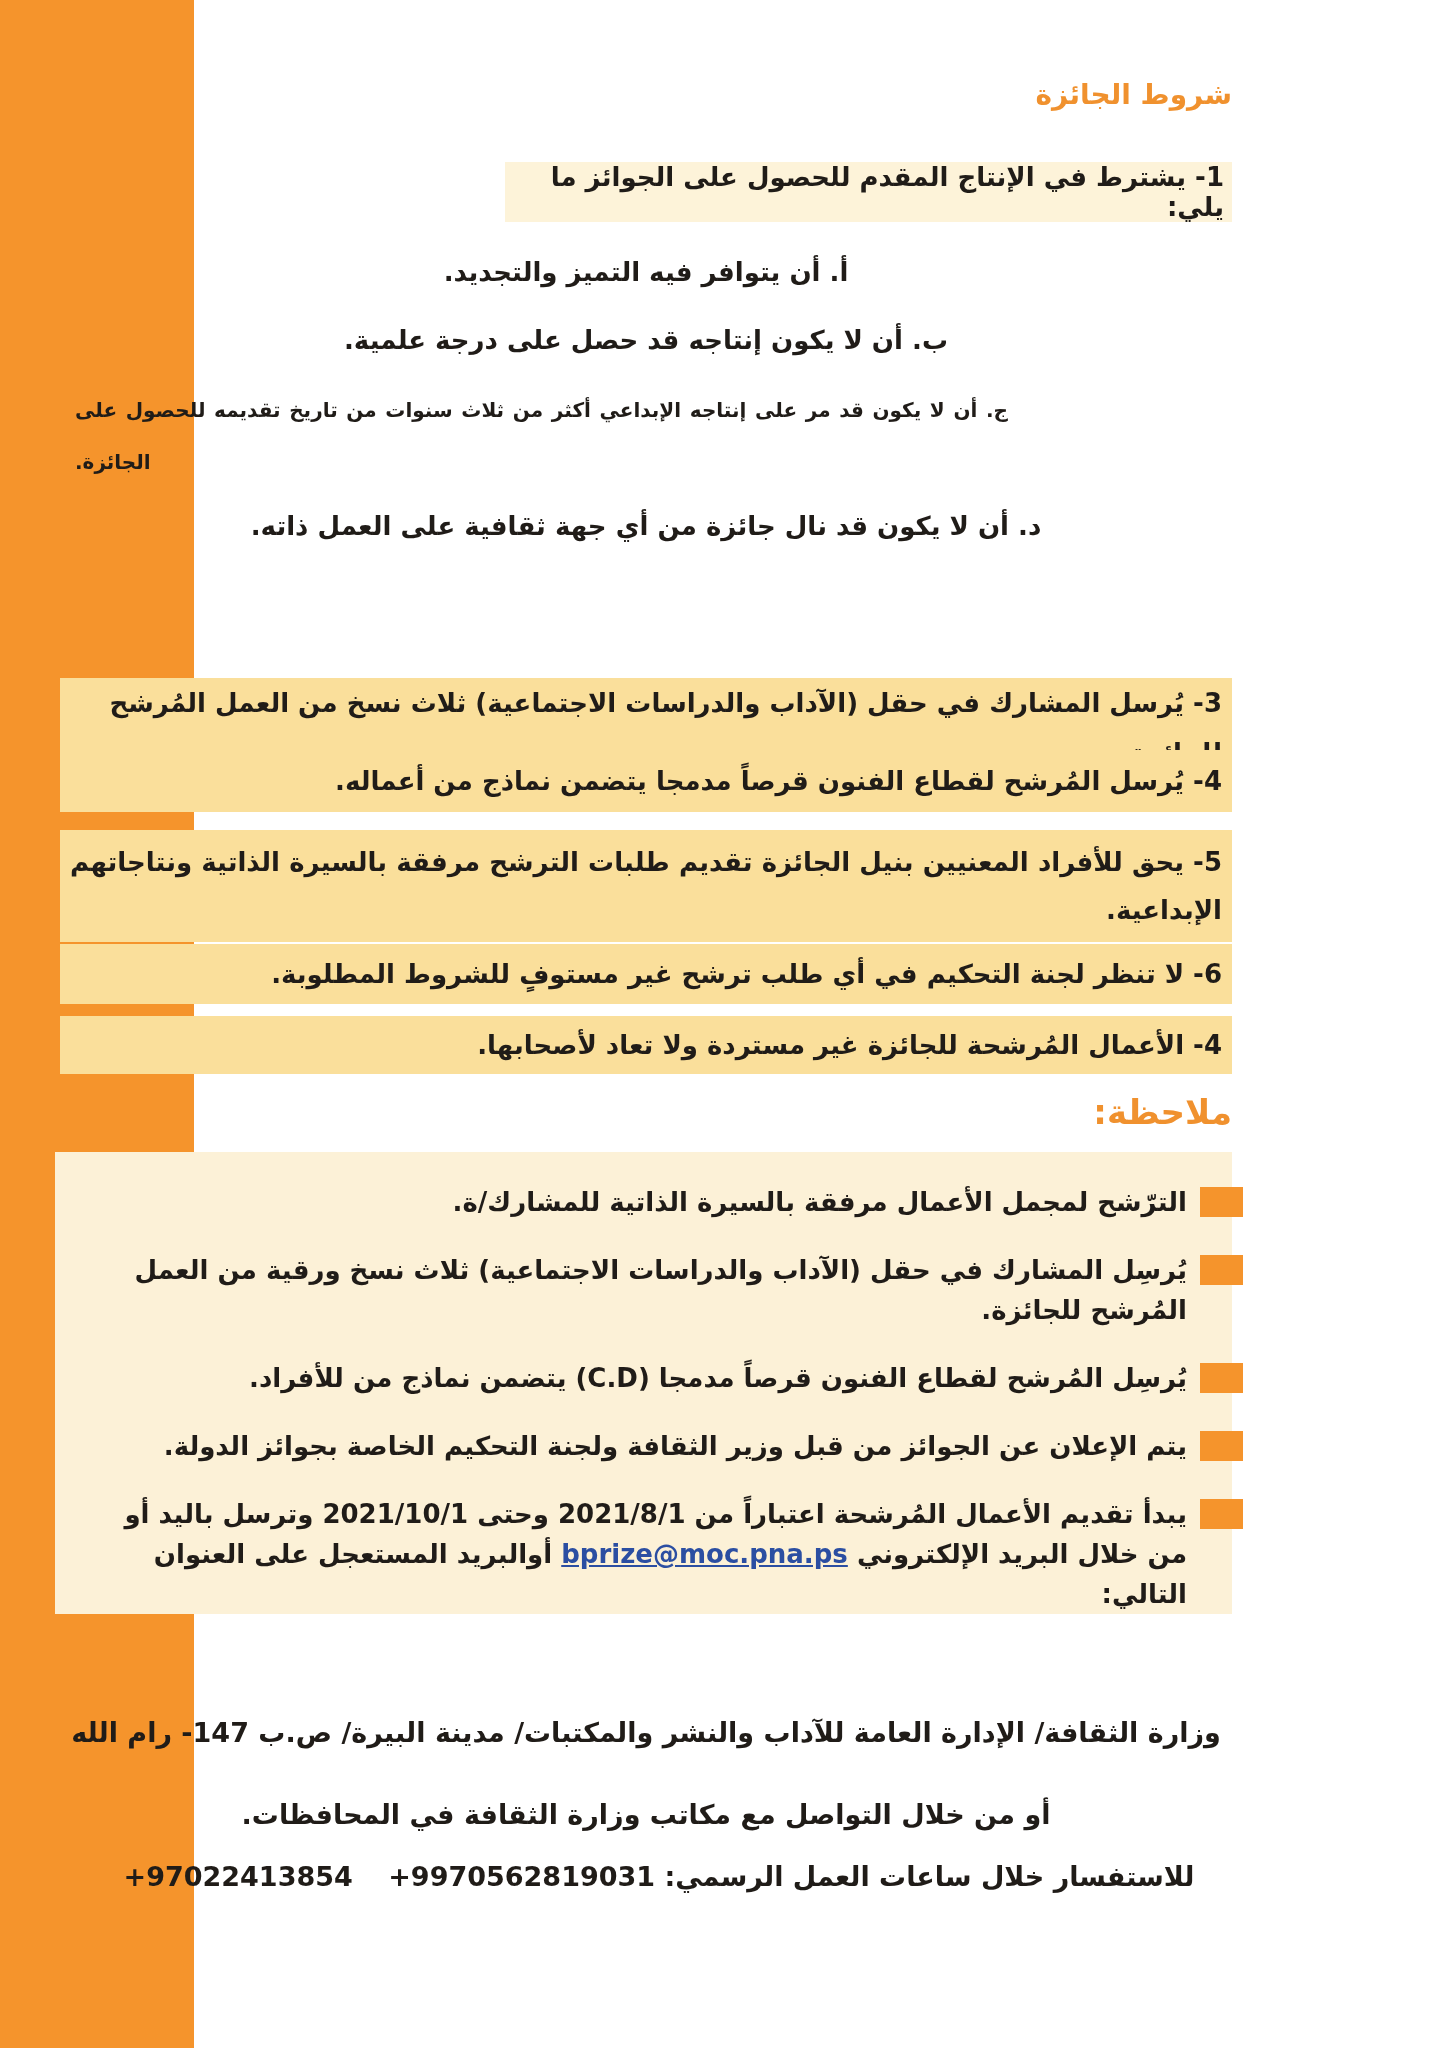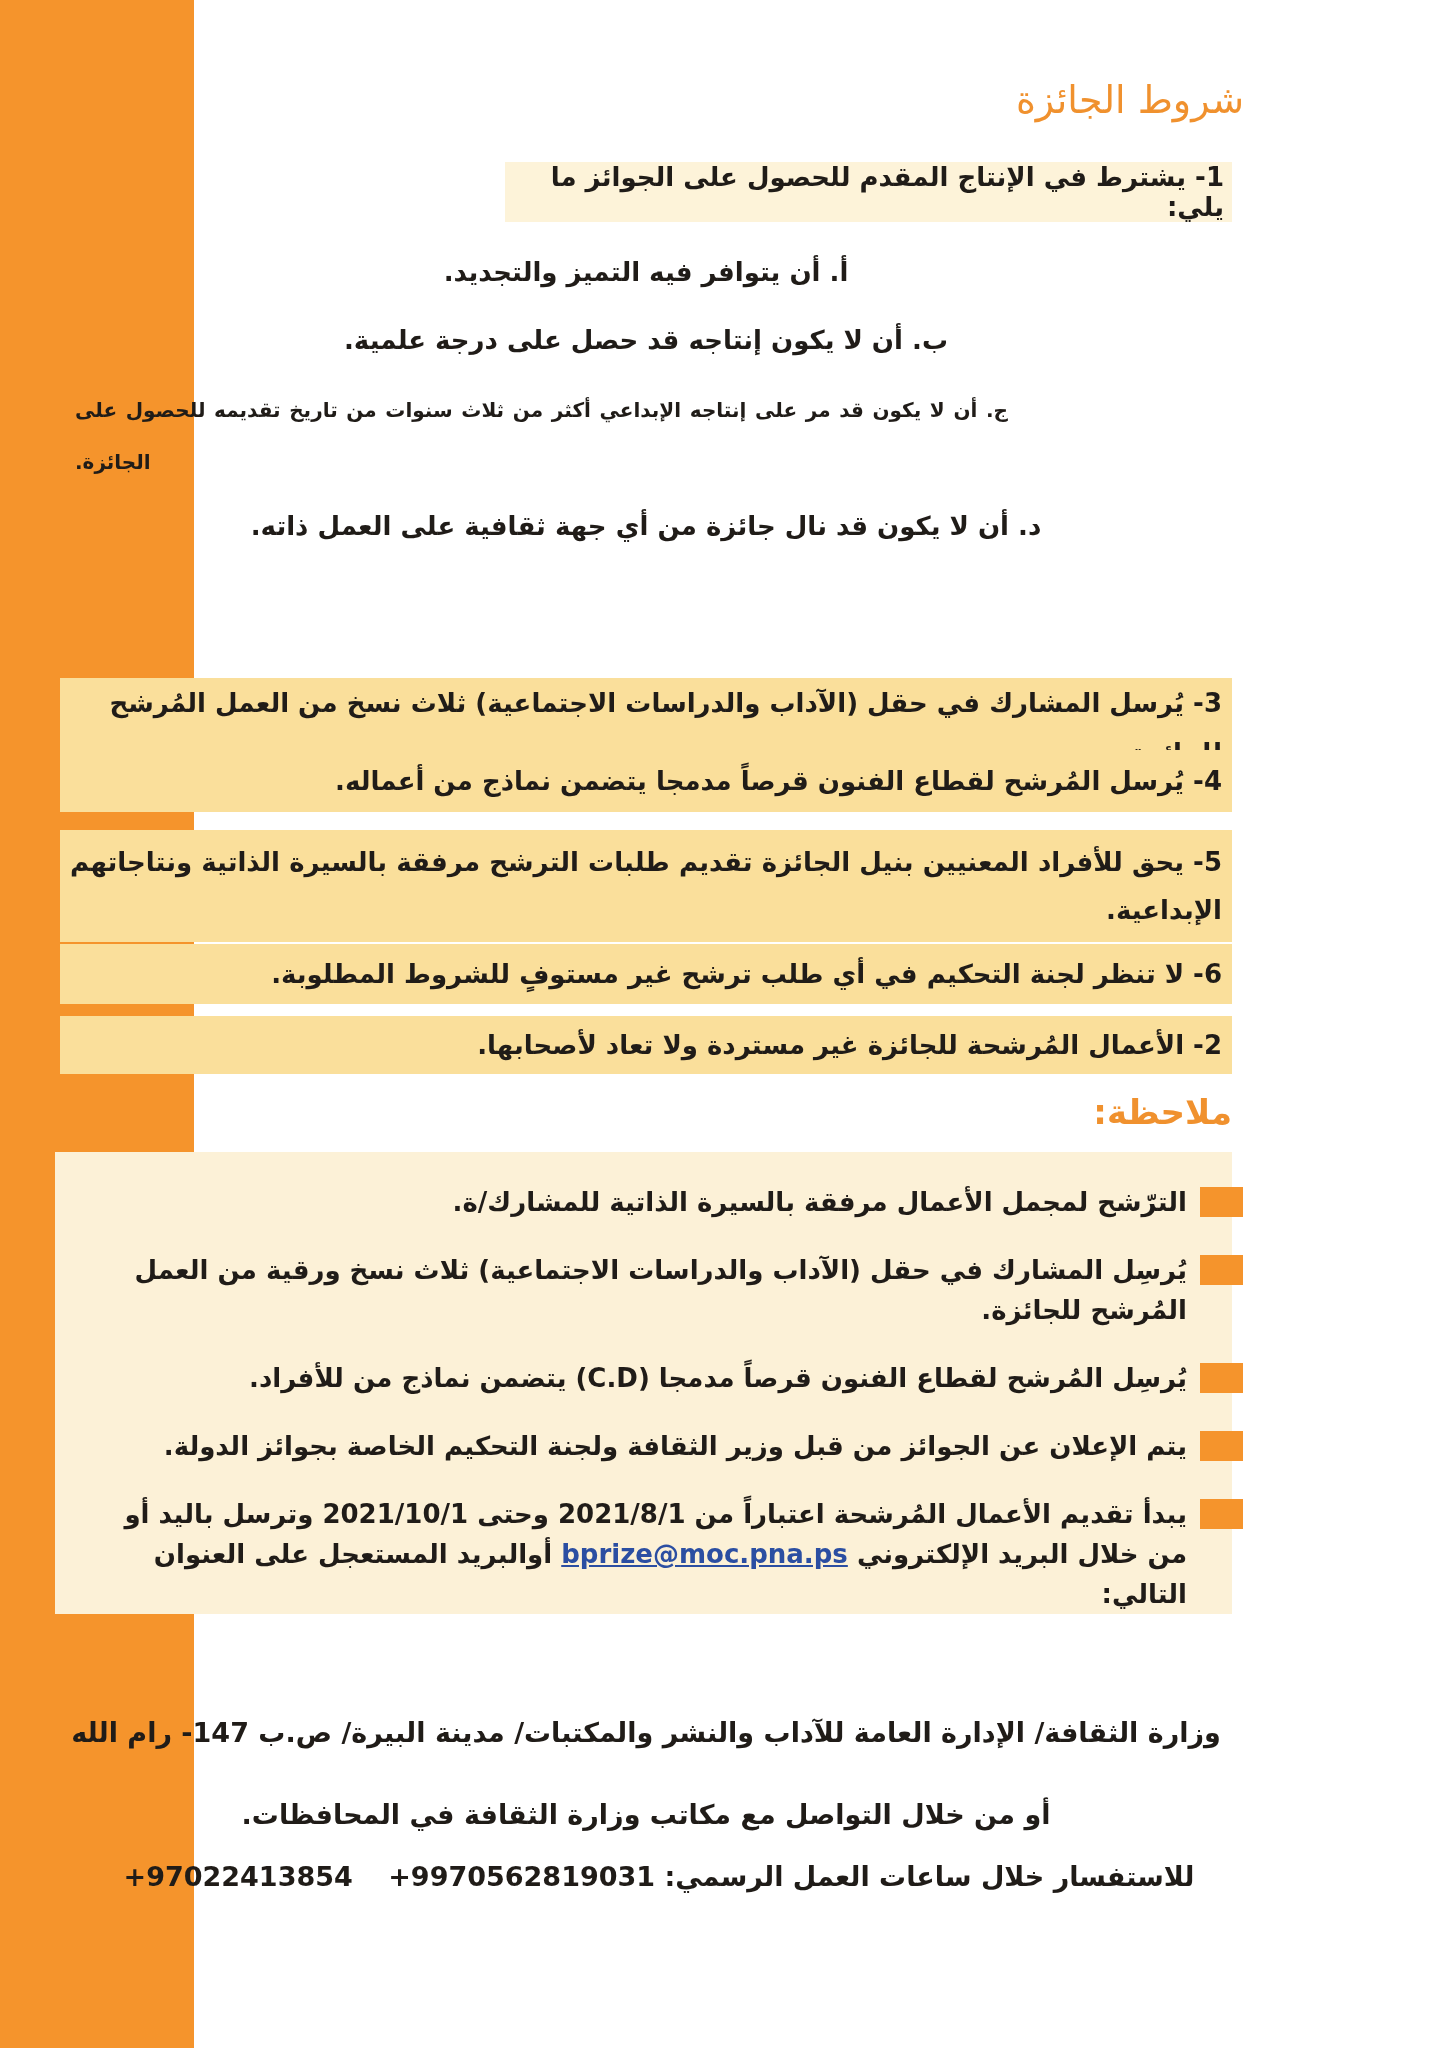--- a/index.html
+++ b/index.html
@@ -12,22 +12,22 @@
     --link:#2B4EA2;
   }
   *{box-sizing:border-box;margin:0;padding:0;}
   body{background:#fff;font-family:"DejaVu Sans",sans-serif;}
   .page{
     position:relative;width:1434px;height:2048px;background:#ffffff;
     overflow:hidden;direction:rtl;color:var(--ink);font-weight:bold;
   }
   .side-bar{position:absolute;top:0;left:0;width:194px;height:2048px;background:var(--orange);}
   .title{
-    position:absolute;top:78px;right:190px;
-    font-size:38px;color:var(--heading);font-weight:normal;
+    position:absolute;top:78px;right:202px;
+    font-size:28px;color:var(--heading);font-weight:bold;
   }
   .band{
     position:absolute;background:var(--band);
     font-size:26px;line-height:50px;color:var(--ink);
   }
   .band.flexc{display:flex;align-items:center;padding:0 10px;}
   .band.multi{padding:8px 10px;text-align:justify;}
   .band1{
     position:absolute;top:162px;left:505px;width:727px;min-height:52px;
     background:var(--cream1);display:flex;align-items:flex-end;padding:0 8px;
@@ -103,21 +103,21 @@
 
   <div class="band multi band5">
     <span>5- يحق للأفراد المعنيين بنيل الجائزة تقديم طلبات الترشح مرفقة بالسيرة الذاتية ونتاجاتهم الإبداعية.</span>
   </div>
 
   <div class="band flexc band6">
     <span>6- لا تنظر لجنة التحكيم في أي طلب ترشح غير مستوفٍ للشروط المطلوبة.</span>
   </div>
 
   <div class="band flexc band7">
-    <span>2- الأعمال المُرشحة للجائزة غير مستردة ولا تعاد لأصحابها.</span>
+    <span>4- الأعمال المُرشحة للجائزة غير مستردة ولا تعاد لأصحابها.</span>
   </div>
 
   <h2 class="note-heading">ملاحظة:</h2>
 
   <div class="note-block">
 
     <div class="note-row">
       <span class="marker"></span>
       <span>الترّشح لمجمل الأعمال مرفقة بالسيرة الذاتية للمشارك/ة.</span>
     </div>

